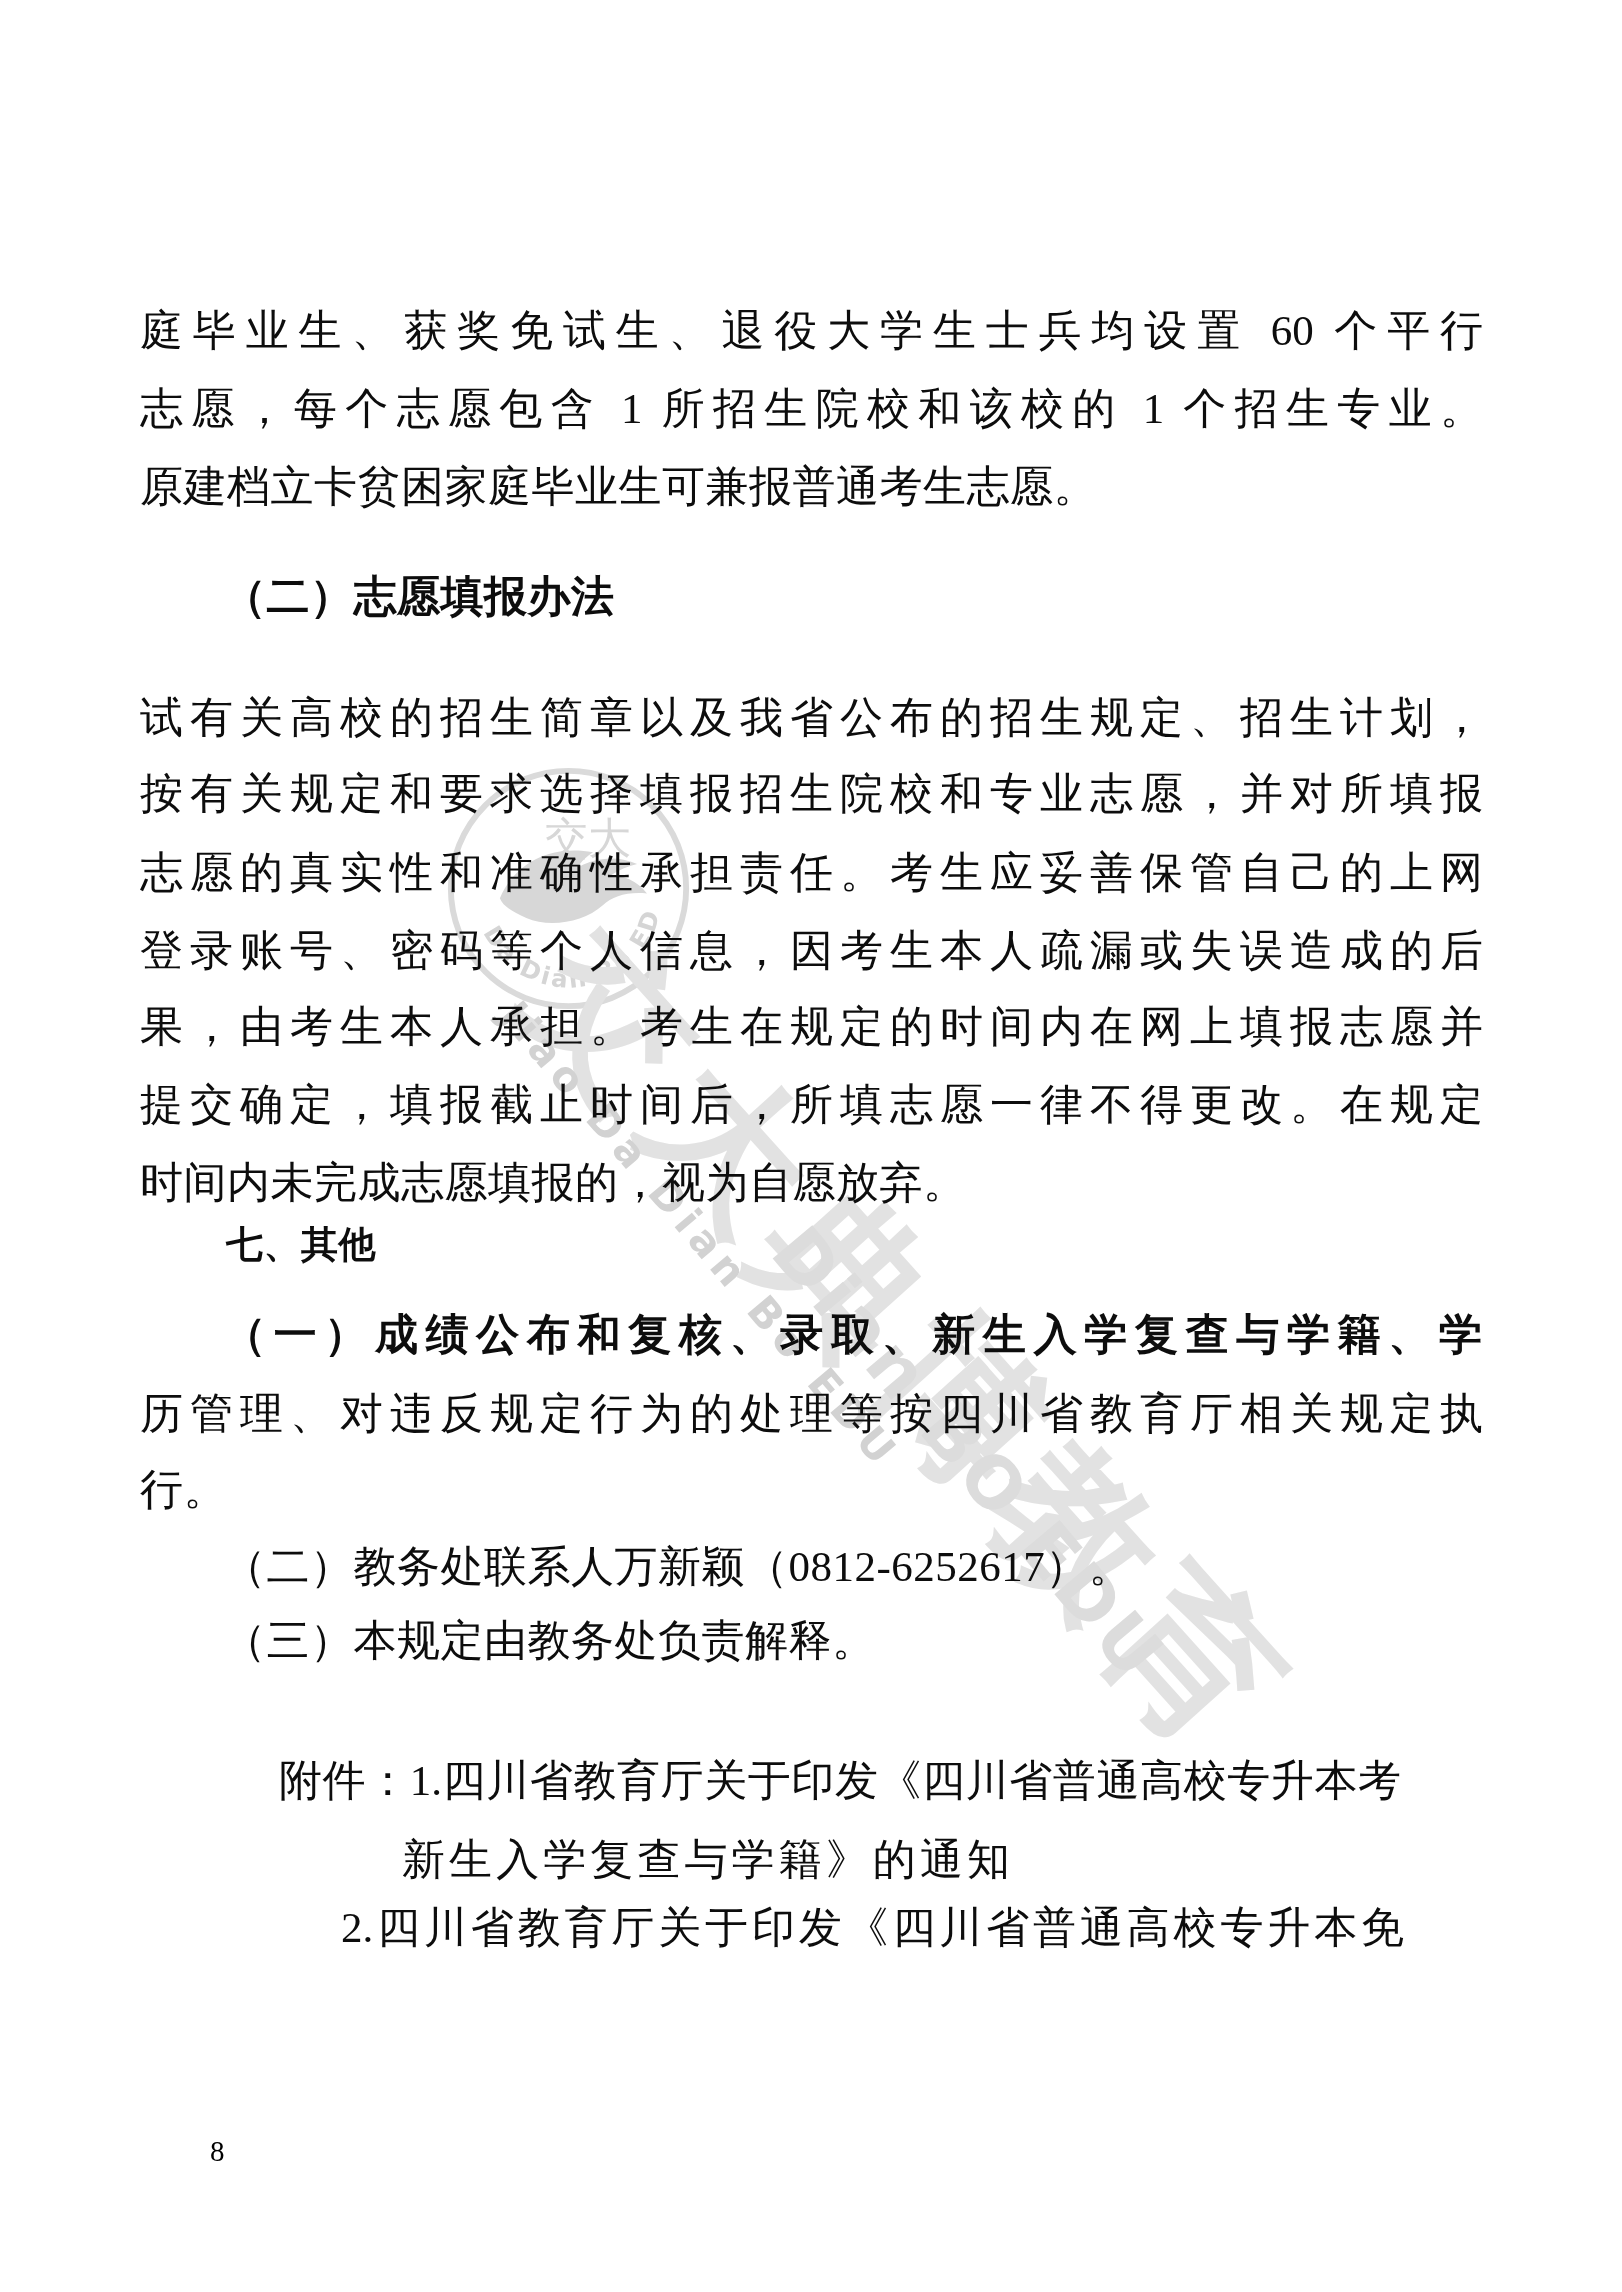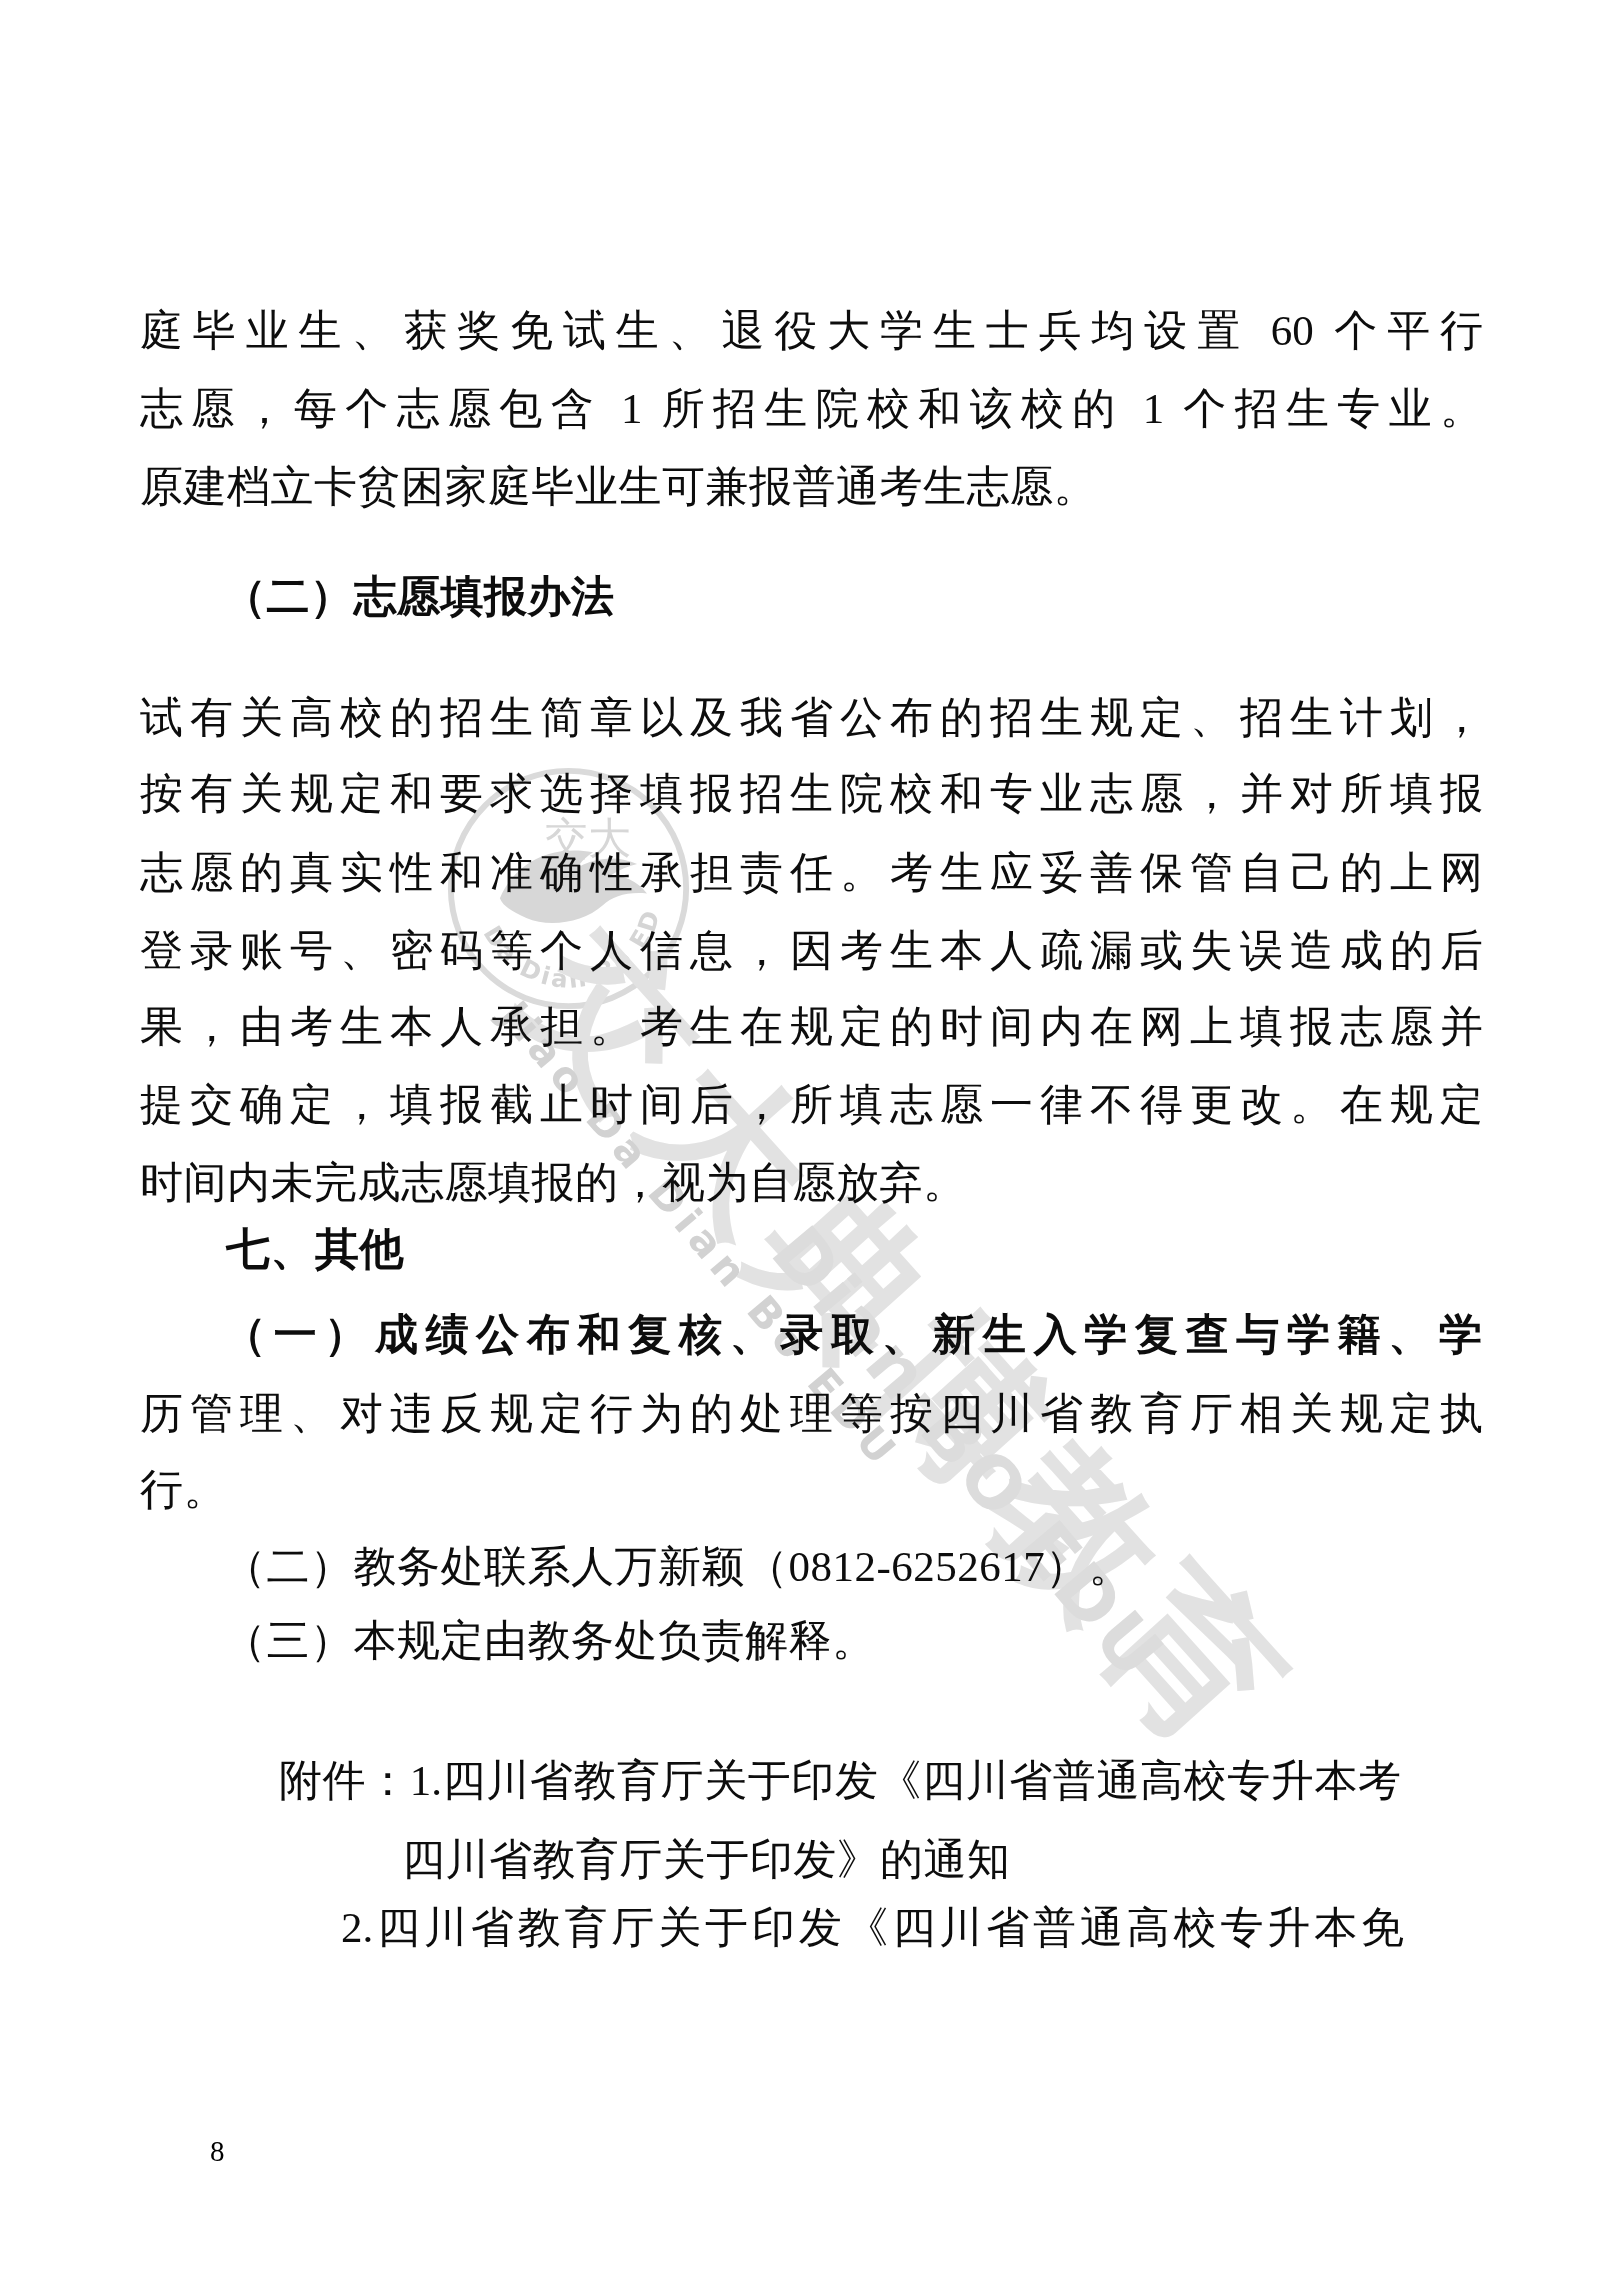--- a/index.html
+++ b/index.html
@@ -42,21 +42,21 @@
   }
   .line.justify{
     white-space:normal;
     text-align:justify;
     text-align-last:justify;
     letter-spacing:0;
   }
   .line.kai{font-weight:600;}
   .line.hei{
     font-family:"Liberation Sans","DejaVu Sans",sans-serif;
-    font-weight:700;font-size:44px;
+    font-weight:700;font-size:37px;
   }
   #page-number{
     position:absolute;left:210px;top:2135px;
     font-size:29px;color:#000;
     font-family:"Liberation Serif","DejaVu Serif",serif;
   }
 </style>
 </head>
 <body>
 
@@ -93,19 +93,19 @@
       <div class="line justify" style="left: 140px; top: 928px; width: 1343px;">登录账号、密码等个人信息，因考生本人疏漏或失误造成的后</div>
       <div class="line justify" style="left: 140px; top: 1082px; width: 1343px;">提交确定，填报截止时间后，所填志愿一律不得更改。在规定</div>
       <div class="line" style="left: 140px; top: 1160px;">时间内未完成志愿填报的，视为自愿放弃。</div>
       <div class="line hei" style="left: 226px; top: 1226px;">七、其他</div>
       <div class="line justify" style="left: 223px; top: 1312px; width: 1259px; font-weight: bold;">（一）成绩公布和复核、录取、新生入学复查与学籍、学</div>
       <div class="line justify" style="left: 140px; top: 1391px; width: 1343px;">历管理、对违反规定行为的处理等按四川省教育厅相关规定执</div>
       <div class="line" style="left: 140px; top: 1467px;">行。</div>
       <div class="line" style="left: 223px; top: 1544px;">（二）教务处联系人万新颖（0812-6252617）。</div>
       <div class="line" style="left: 223px; top: 1618px;">（三）本规定由教务处负责解释。</div>
       <div class="line justify" style="left: 279px; top: 1758px; width: 1122px;">附件：1.四川省教育厅关于印发《四川省普通高校专升本考</div>
-      <div class="line justify" style="left: 402px; top: 1837px; width: 608px;">四川省教育厅关于印发》的通知</div>
+      <div class="line justify" style="left: 402px; top: 1837px; width: 608px;">新生入学复查与学籍》的通知</div>
       <div class="line justify" style="left: 341px; top: 1905px; width: 1063px;">2.四川省教育厅关于印发《四川省普通高校专升本免</div>
     </div>
 
   <div id="page-number">8</div>
 </div>
 
 
 </body></html>

